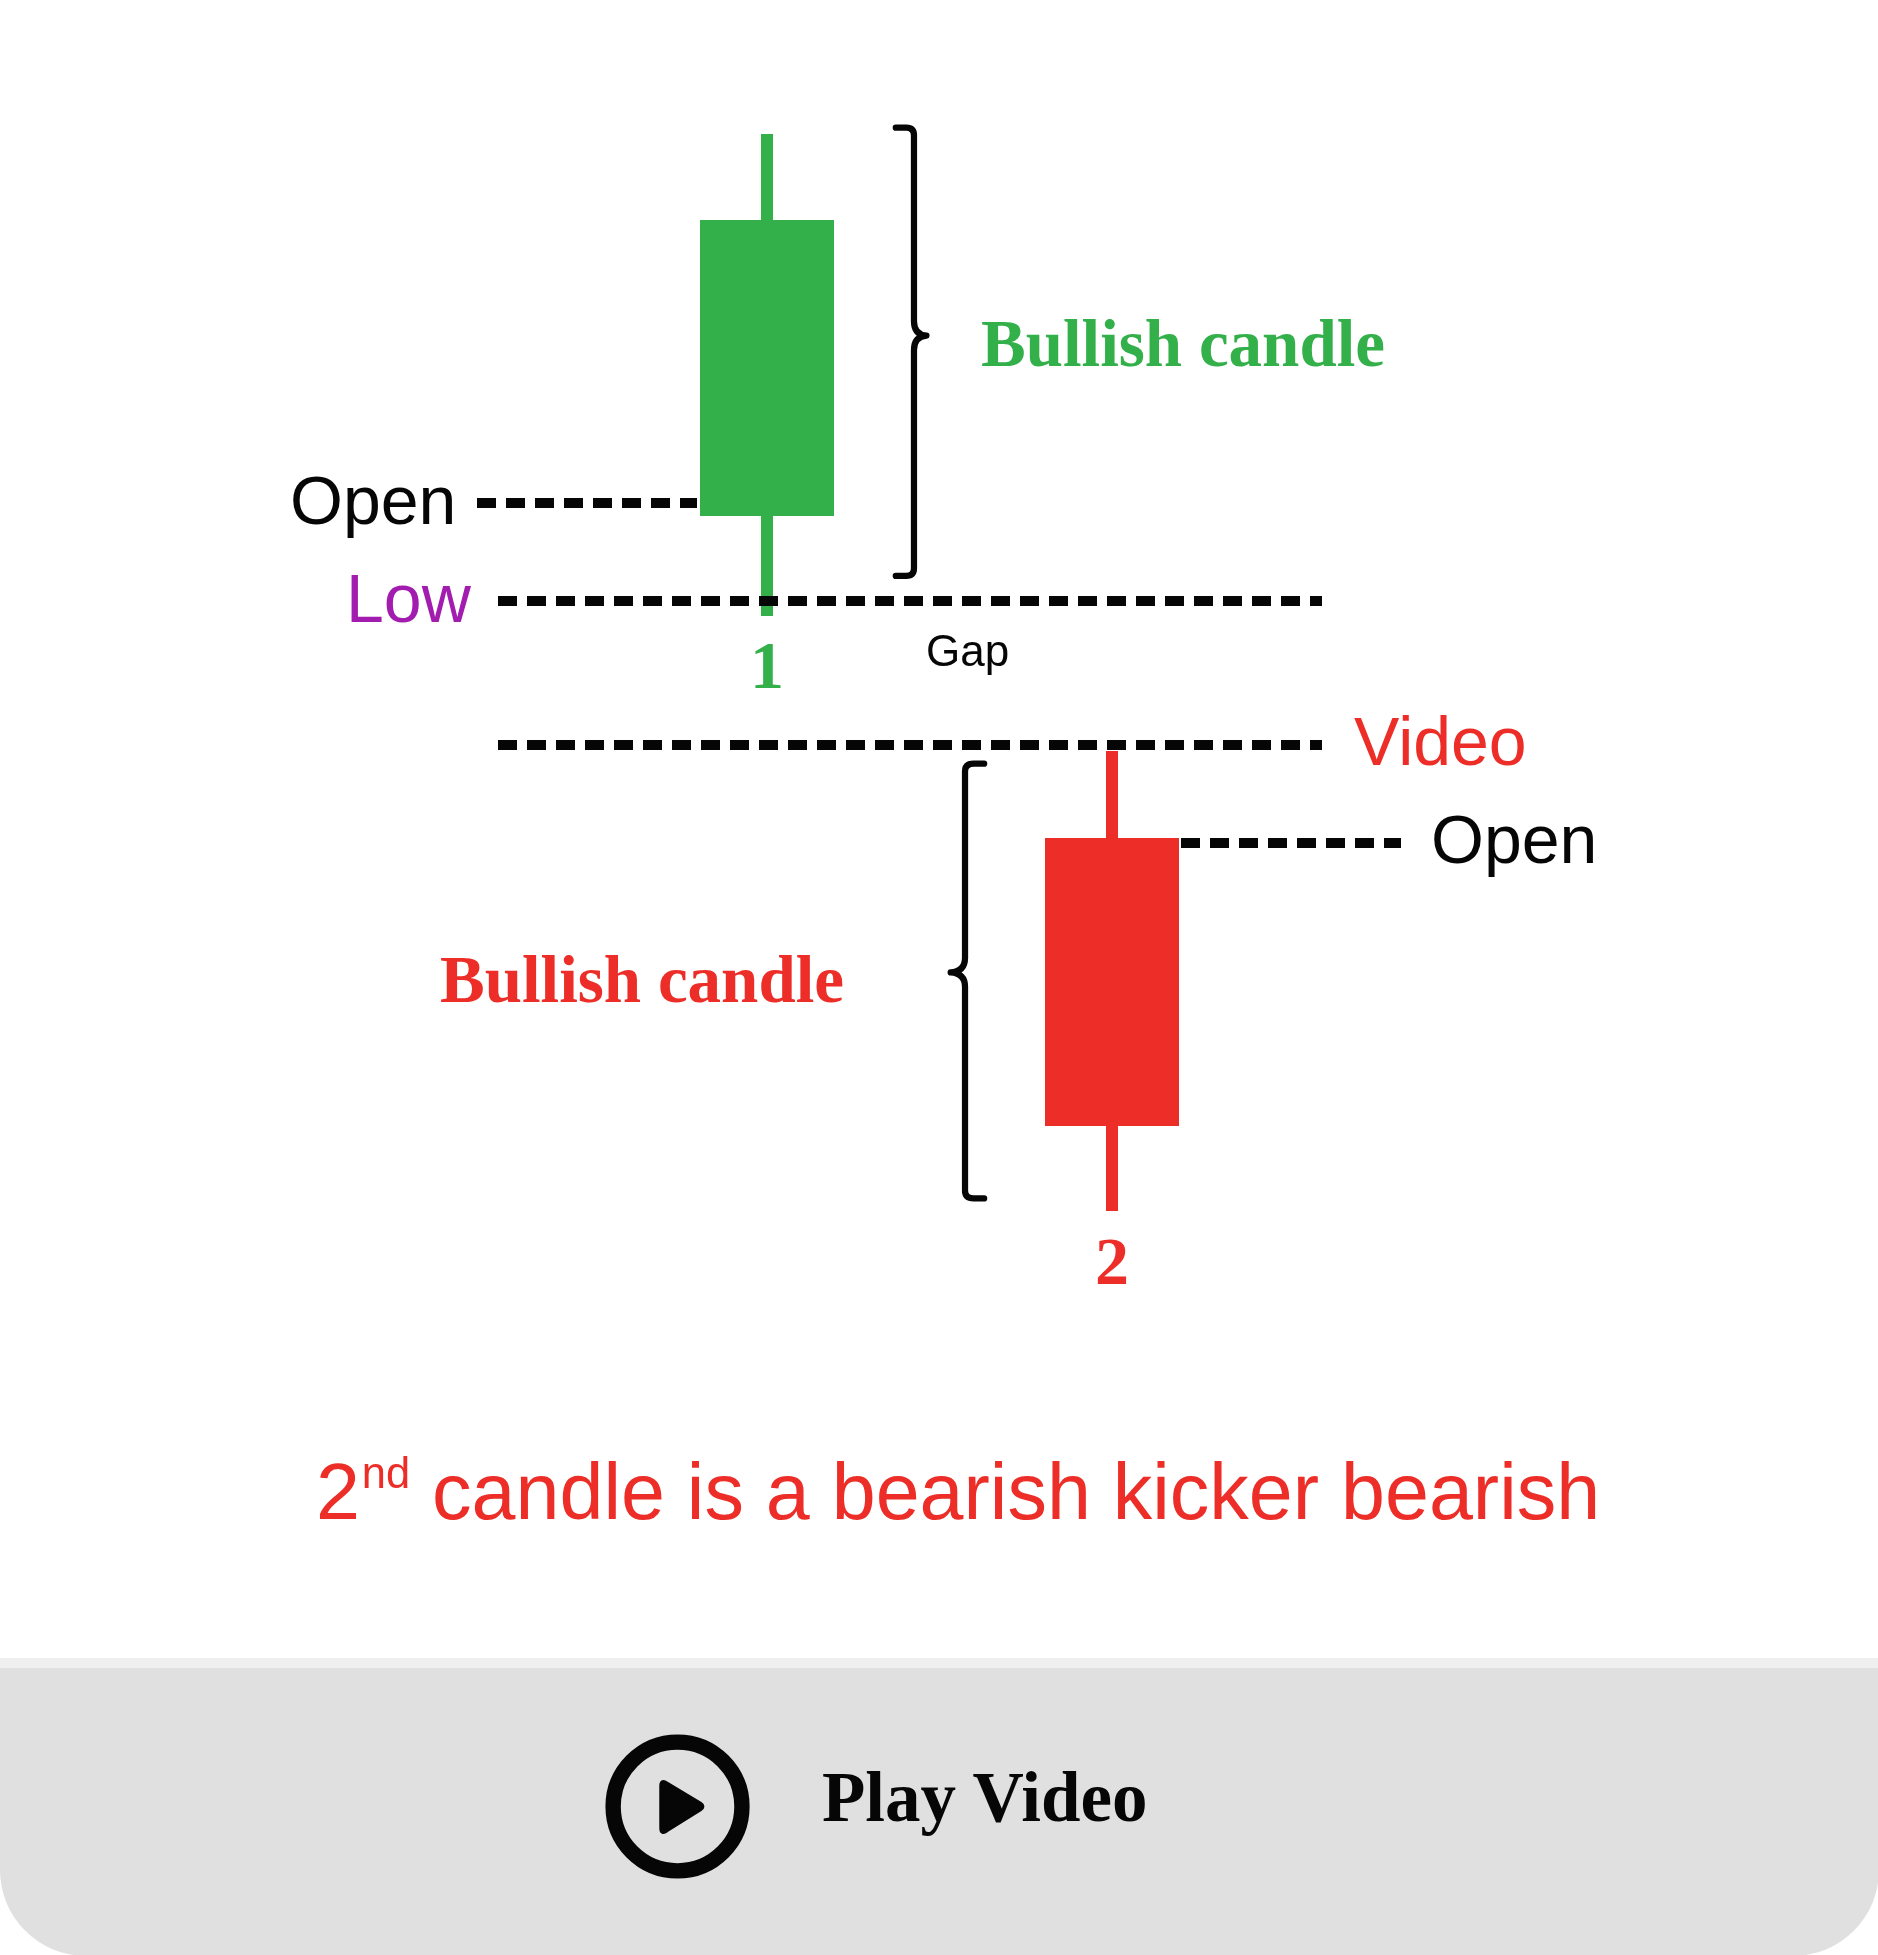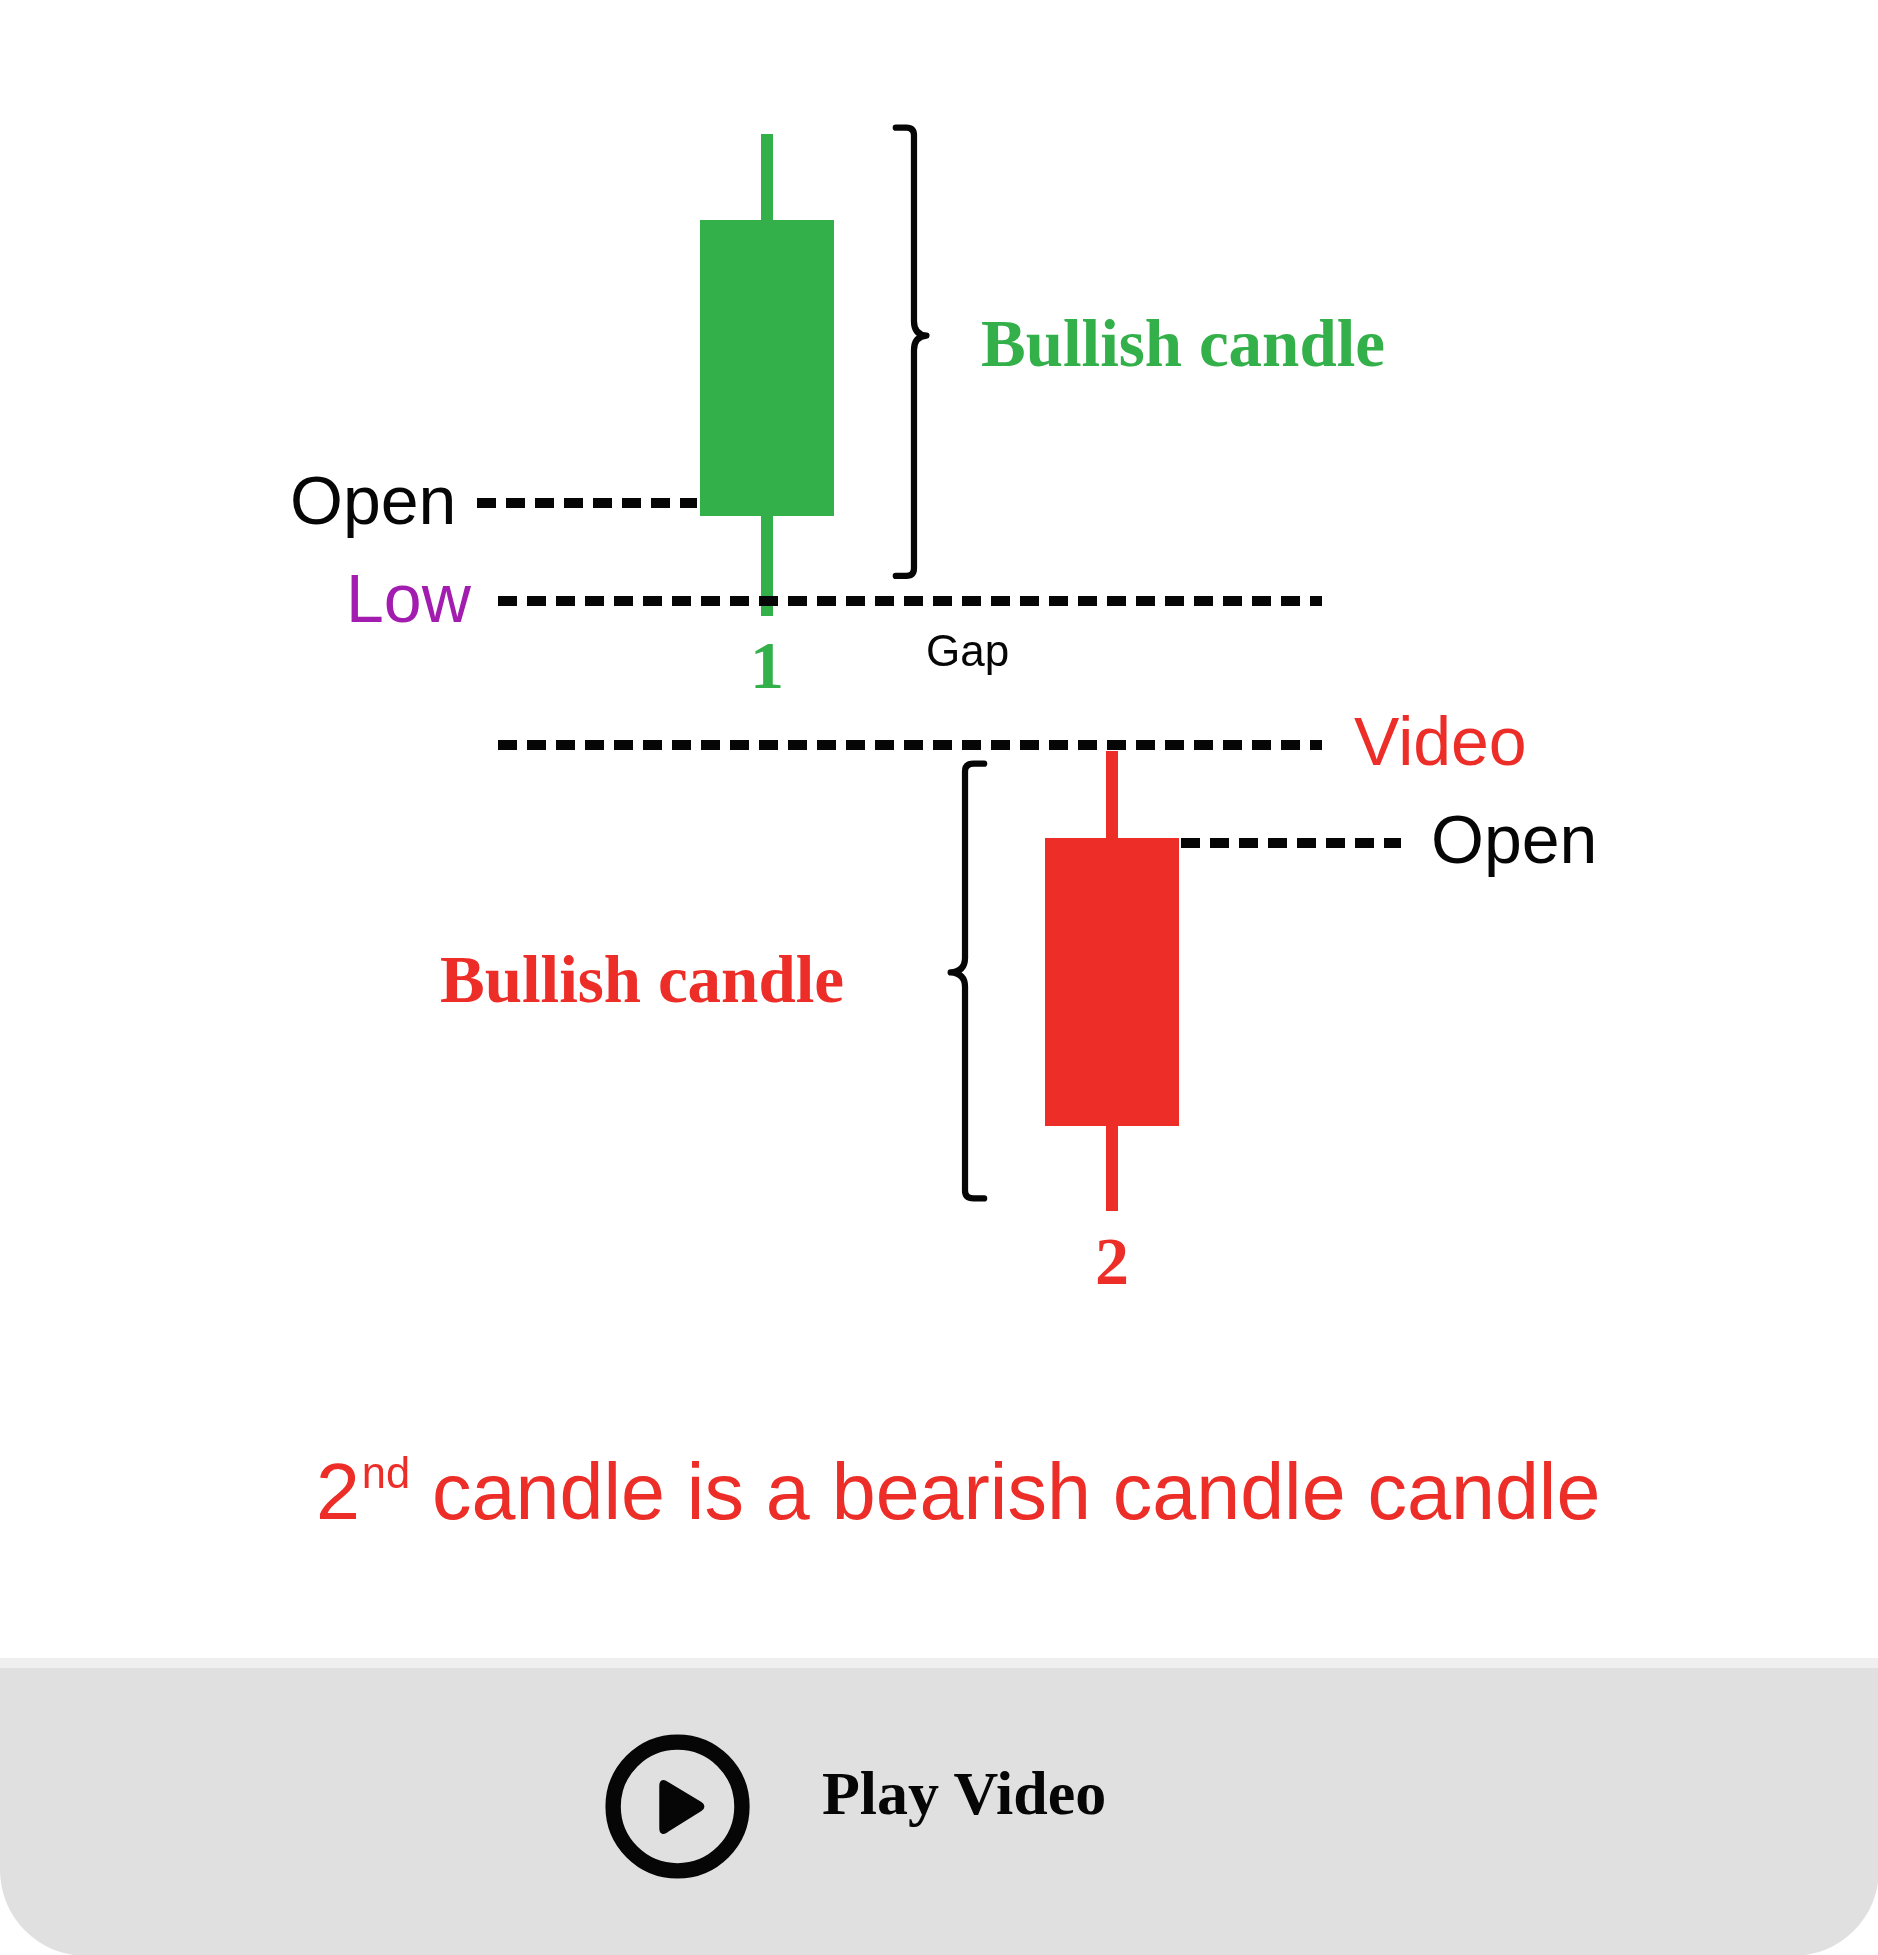--- a/index.html
+++ b/index.html
@@ -58,27 +58,27 @@
 <svg class="abs" style="left:939px; top:757px;" width="53" height="450" viewBox="0 0 110 940">
   <path d="M 94 14 L 72 14 Q 54 14 54 30 L 54 420 Q 54 448 24 450 Q 54 452 54 480 L 54 906 Q 54 922 72 922 L 94 922" fill="none" stroke="#060606" stroke-width="13" stroke-linecap="round" stroke-linejoin="round"></path>
 </svg>
 
 <div class="lbl bold" style="left:440px; top:946px; font-size:67px; color:#ed2d27;">Bullish candle</div>
 
 <div class="lbl bold" style="left:1093px; top:1227px; width:38px; text-align:center; font-size:68px; color:#ed2d27;">2</div>
 
 <div class="lbl reg" style="left:316px; top:1452px; width:1246px; font-size:79px; color:#ed2d27; font-weight:500;">
   <span>2</span><sup class="ord">nd</sup>
-  <span>candle is a bearish candle candle</span>
+  <span>candle is a bearish kicker bearish</span>
 </div>
 
 <div class="footer">
   <div class="footer-strip"></div>
 </div>
 
 <div class="play-btn">
   <svg class="abs" style="left:0px; top:0px;" width="149" height="149" viewBox="0 0 310 310">
     <circle cx="153" cy="155" r="134" fill="none" stroke="#060606" stroke-width="32"></circle>
     <path d="M 130 108 Q 120 100 120 112 L 120 200 Q 120 212 130 204 L 200 160 Q 208 155 200 150 Z" fill="#060606" stroke="#060606" stroke-width="10" stroke-linejoin="round"></path>
   </svg>
-  <div class="lbl bold" style="left:218px; top:30px; font-size:62px; color:#060606;">Play Video</div>
+  <div class="lbl bold" style="left:218px; top:30px; font-size:71px; color:#060606;">Play Video</div>
 </div>
 
 
 </body></html>

